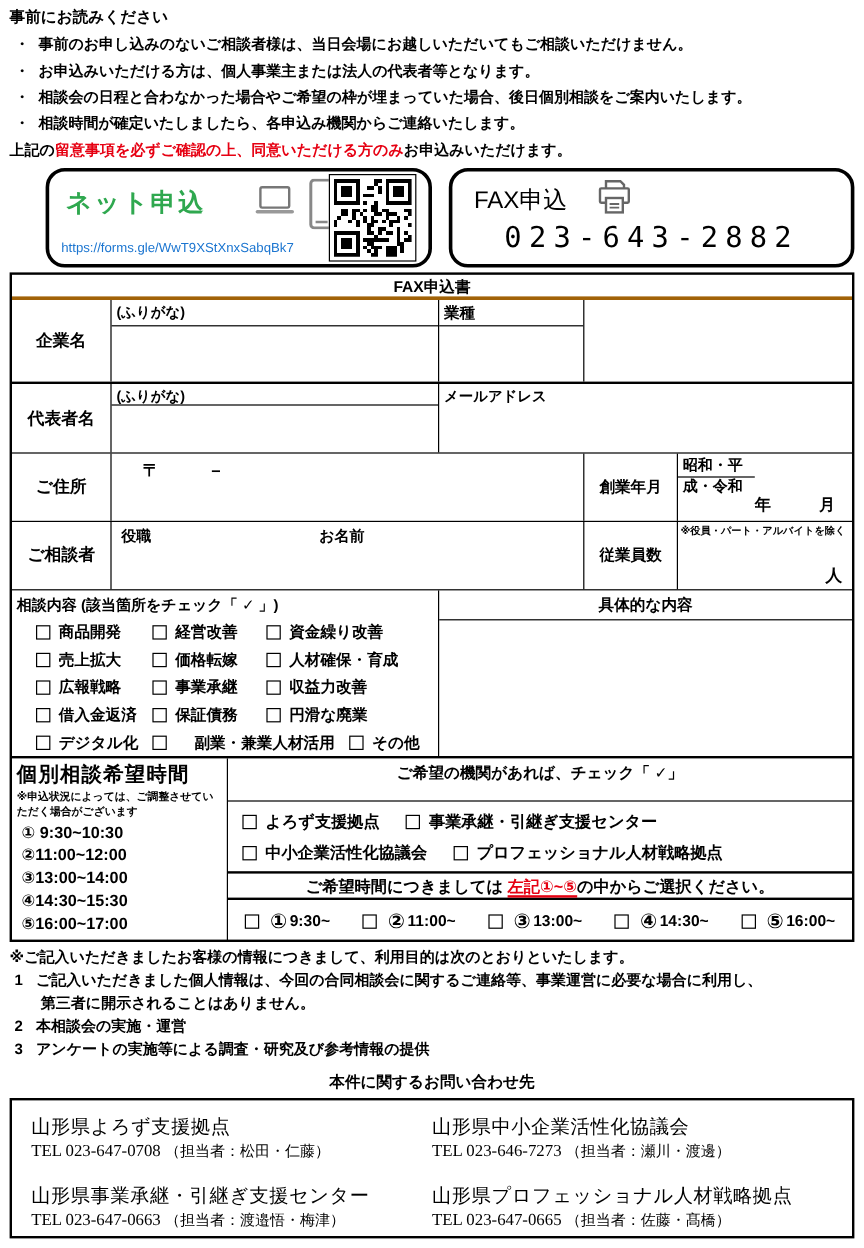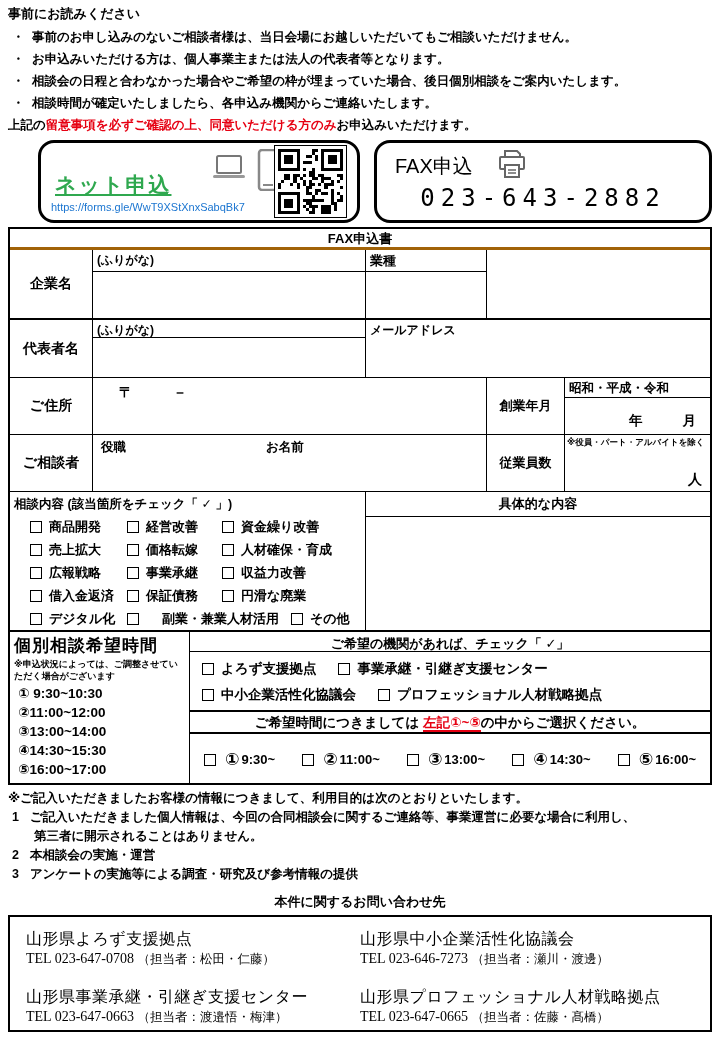--- a/index.html
+++ b/index.html
@@ -14,21 +14,21 @@
   .notice { position:absolute; left:8px; top:5px; right:6px; font-weight:bold; }
   .notice-title { font-size:13px; margin-bottom:6px; }
   .bullet-row { display:flex; font-size:12.5px; line-height:16px; margin-bottom:6px; }
   .bullet-dot { width:24px; flex:none; padding-left:4px; }
   .notice-footer { font-size:12.5px; margin-top:2px; }
   .red { color:#e60012; }
   
   .apply-box { position:absolute; top:140px; height:83px; border:3px solid #000; border-radius:16px; background:#fff; }
   .net-box { left:38px; width:322px; }
   .fax-box { left:374px; width:338px; }
-  .net-label { position:absolute; left:14px; top:28px; font-size:21px; font-weight:bold; color:#2fa84f; letter-spacing:2px;text-decoration:underline; }
+  .net-label { position:absolute; left:14px; top:12px; font-size:21px; font-weight:bold; color:#2fa84f; letter-spacing:2px; }
   .net-url { position:absolute; left:10px; bottom:7px; font-size:11px; color:#1b75d0; }
   .laptop-icon { position:absolute; left:170px; top:12px; }
   .phone-icon { position:absolute; left:216px; top:6px; }
   .qr-box { position:absolute; right:10px; top:2px; width:73px; height:73px; border:1px solid #000; background:#fff; padding:3px; }
   .fax-label { position:absolute; left:18px; top:10px; font-size:20px; }
   .printer-icon { position:absolute; left:118px; top:6px; }
   .fax-number { position:absolute; left:0; right:0; bottom:8px; text-align:center; font-size:24px; letter-spacing:6px; font-family:"DejaVu Sans Mono", monospace; }
   
   .form-table { position:absolute; left:8px; top:227px; width:704px; height:558px; border:2px solid #000; font-weight:bold; }
   .trow { display:flex; width:100%; }
@@ -49,21 +49,21 @@
   .tw1 { width:97px; } .tw2 { width:95px; }
   .mr { margin-right:12px;gap:16px; }
   .cbx { width:12px; height:12px; border:1.5px solid #000; margin-right:7px; flex:none; background:#fff; }
   .detail-header { height:25px; line-height:24px; text-align:center; font-size:13px; border-bottom:1px solid #000;font-family:Liberation Serif, serif; }
   
   .sched-left { width:180px; flex:none; border-right:1px solid #000; padding:2px 4px; }
   .sched-title { font-size:17px; letter-spacing:1px; }
   .sched-note { font-size:9px; line-height:12px; margin:1px 0 2px 0; }
   .slot { font-size:13.5px; line-height:19px; padding-left:4px; white-space:pre; }
   .sched-right { flex:1; display:flex; flex-direction:column; }
-  .org-header { height:20px; line-height:23px; text-align:center; font-size:13px; border-bottom:1px solid #000; }
+  .org-header { height:36px; line-height:23px; text-align:center; font-size:13px; border-bottom:1px solid #000; }
   .org-area { height:58px; padding:4px 0 0 12px; font-size:13.5px; }
   .org-line { display:flex; align-items:center; height:26px; }
   .org-item { display:flex; align-items:center; margin-right:22px; }
   .time-note { height:24px; line-height:21px; text-align:center; font-size:13.5px; border-top:2px solid #000; border-bottom:2px solid #000; }
   .red-underline { color:#e60012; border-bottom:2px solid #e60012; }
   .time-row { flex:1; display:flex; align-items:center; justify-content:space-between; padding:0 14px; }
   .time-opt { display:flex; align-items:center; font-size:13px; }
   .circled { font-size:17px; font-weight:bold; margin:0 2px; }
   
   .privacy { position:absolute; left:8px; top:789px; right:6px; font-weight:bold; font-size:12.5px; line-height:19px; }
@@ -289,21 +289,21 @@
       </div>
     </div>
 
     <div class="trow bB" style="height:57px;">
       <div class="cell label-col bR">ご住所</div>
       <div class="cell bR" style="width:394px; flex:none; padding:6px 0 0 26px; font-size:14px;">
         <span>〒</span>
         <span style="margin-left:36px;">－</span>
       </div>
       <div class="cell bR center-cell" style="width:78px; flex:none;">創業年月</div>
-      <div class="cell" style="flex:1; display:flex; flex-direction:column;">
+      <div class="cell" style="flex:1; display:flex; flex-direction:row;">
         <div class="sublabel bB" style="height:20px; font-size:12.5px;">昭和・平成・令和</div>
         <div style="flex:1; display:flex; justify-content:flex-end; align-items:flex-end; gap:40px; padding:0 14px 4px 0; font-size:13.5px;">
           <span>年</span>
           <span>月</span>
         </div>
       </div>
     </div>
 
     <div class="trow bB" style="height:57px;">
       <div class="cell label-col bR">ご相談者</div>

